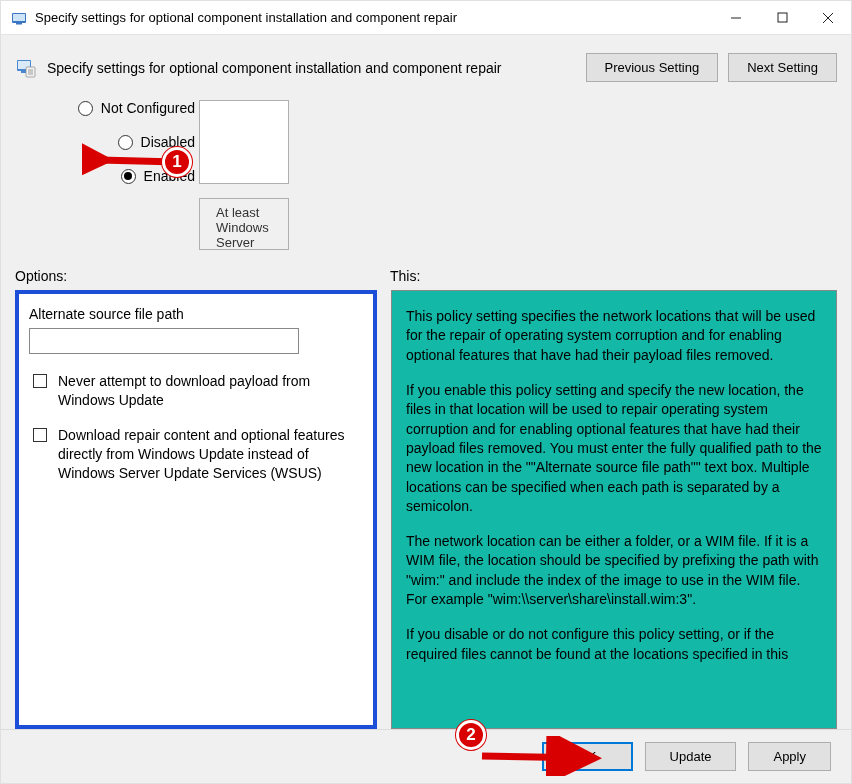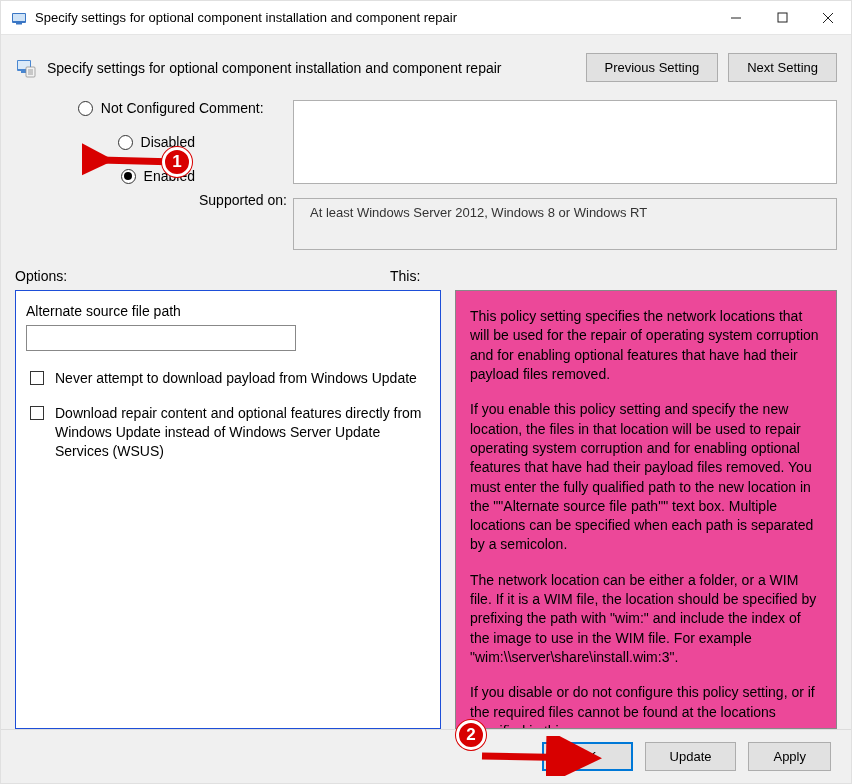--- a/index.html
+++ b/index.html
@@ -36,26 +36,26 @@
   .lbl-col { font-size:14px; padding-top:0;}
   .lbl-col .lbl2 { margin-top:76px; }
   .field-col { display:flex; flex-direction:column; gap:14px;}
   .comment-box { width:100%; height:84px; border:1px solid #b0b0b0; background:#fff; resize:none; font-family:inherit; font-size:13px; overflow-y:scroll; padding:4px 6px;}
   .supported-box { width:100%; height:52px; border:1px solid #b0b0b0; background:#f0f0f0; color:#333; font-size:13px; padding:6px 16px; overflow-y:scroll;}
   
   .section-labels { display:flex; padding:18px 14px 6px 14px; font-size:14px;}
   .section-labels .sl-options { width:375px; }
   
   .panels { display:flex; gap:14px; padding:0 14px; flex:1; min-height:0;}
-  .options-panel { width:426px; border:1px solid #1d4ed8; background:#fff; padding:12px 10px; font-size:14px;}
+  .options-panel { width:362px; border:4px solid #1d4ed8; background:#fff; padding:12px 10px; font-size:14px;}
   .opt-label { margin-bottom:6px;}
   .text-input { width:270px; height:26px; border:1px solid #888; background:#fff; padding:2px 4px; font-family:inherit; font-size:13px; margin-bottom:18px;}
   .chk-row { display:flex; align-items:flex-start; gap:8px; margin-bottom:16px; line-height:1.35;}
   .chk { appearance:none; width:14px; height:14px; border:1px solid #333; background:#fff; margin-top:2px; flex-shrink:0;}
-  .help-panel { flex:1; border:1px solid #888; background:#ec4899; padding:16px 14px 10px 14px; font-size:14px; line-height:1.38; overflow-y:scroll; position:relative;}
+  .help-panel { flex:1; border:1px solid #888; background:#14b8a6; padding:16px 14px 10px 14px; font-size:14px; line-height:1.38; overflow-y:scroll; position:relative;}
   .help-panel p { margin:0 0 16px 0; }
   
   .footer { height:54px; display:flex; align-items:center; justify-content:flex-end; gap:12px; padding:0 20px; border-top:1px solid #dcdcdc; background:#f0f0f0;}
   .btn-primary { border:2px solid #0078d7; background:#e1e1e1; padding:5px 34px;}
   .btn-std { padding:6px 24px;}
   
   .annot { position:absolute; pointer-events:none; }
   .badge { width:30px; height:30px; border-radius:50%; background:#d80000; border:3px solid #fff; box-shadow:0 0 0 1px #d80000; color:#fff; font-weight:bold; font-size:17px; display:flex; align-items:center; justify-content:center; font-family:Arial, sans-serif;}
   .overlay-root { position:absolute; top:0; left:0; width:852px; height:784px; pointer-events:none;}
 </style>
@@ -116,24 +116,20 @@
       </label>
       <label class="radio-row">
         <input type="radio" name="st" class="radio" style="">
         <span>Disabled</span>
       </label>
       <label class="radio-row">
         <input type="radio" name="st" class="radio" checked="" style="">
         <span>Enabled</span>
       </label>
     </div>
-    <div class="lbl-col">
-      <div>Comment:</div>
-      <div class="lbl2">Supported on:</div>
-    </div>
     <div class="field-col">
       <textarea class="comment-box" style=""></textarea>
       <div class="supported-box">
         <span>At least Windows Server 2012, Windows 8 or Windows RT</span>
       </div>
     </div>
   </div>
 
   <div class="section-labels">
     <div class="sl-options">Options:</div>

